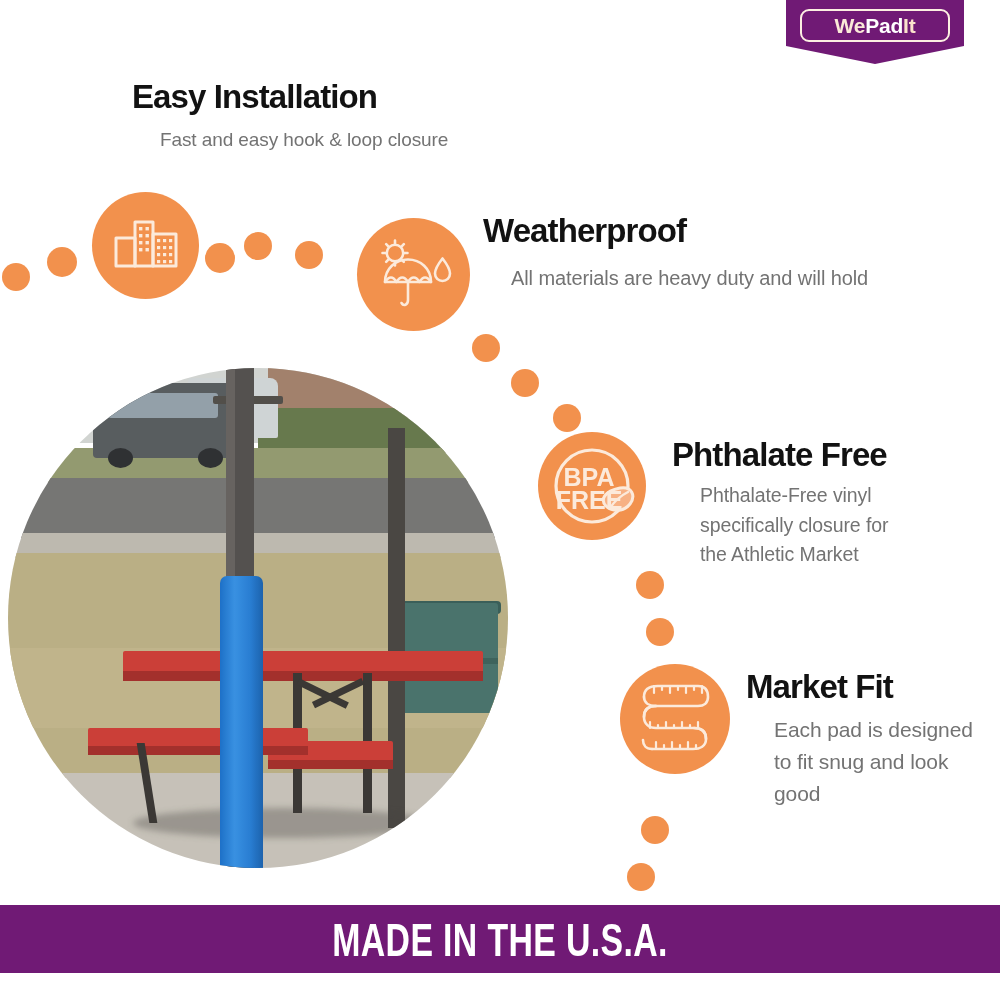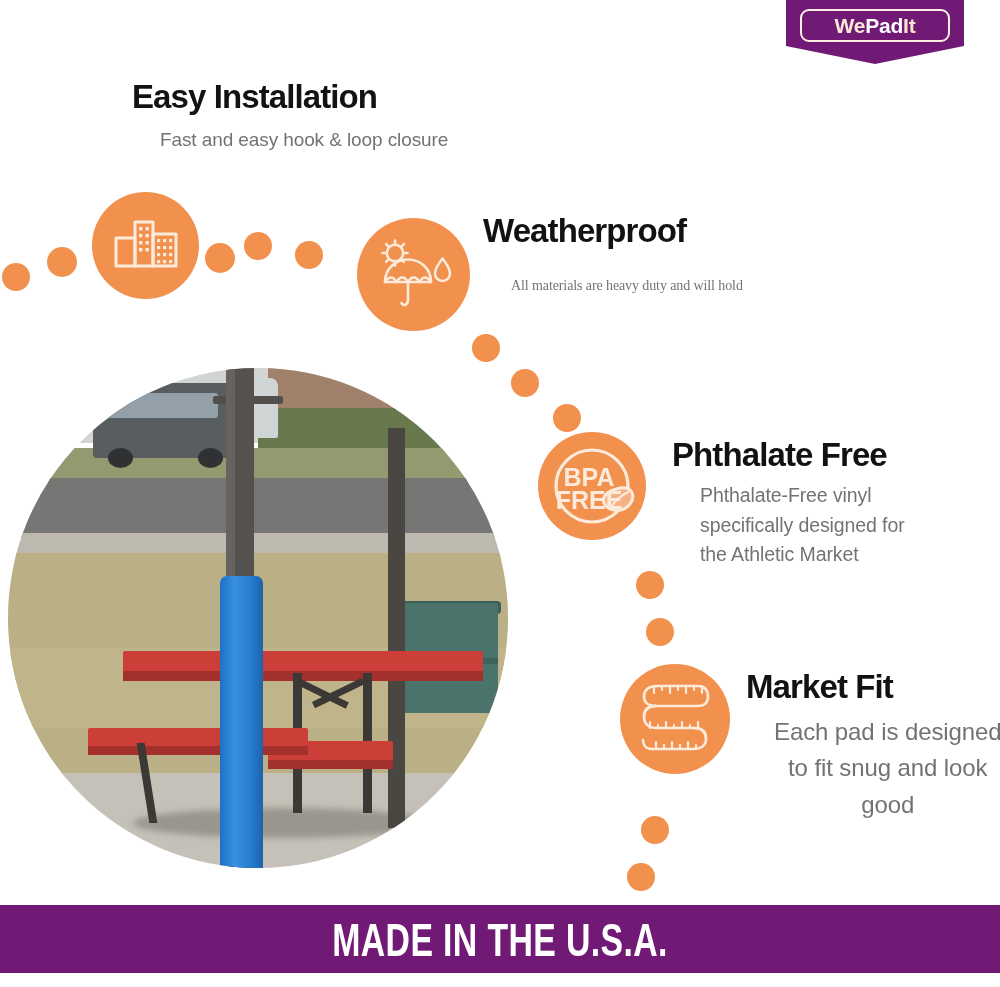--- a/index.html
+++ b/index.html
@@ -178,38 +178,38 @@
         <path d="M20 2.5 V5.5 M20 24.5 V27.5 M7.5 15 H10.5 M29.5 15 H32.5 M11.2 6.2 L13.3 8.3 M26.7 21.7 L28.8 23.8 M28.8 6.2 L26.7 8.3 M13.3 21.7 L11.2 23.8"></path>
         <path d="M10 44 C10 30.5 20.6 21.5 33 21.5 C45.4 21.5 56 30.5 56 44 Z"></path>
         <path d="M10 44 C14 38 18 38 21.5 44 C25 38 29.5 38 33 44 C36.5 38 41 38 44.5 44 C48 38 52 38 56 44"></path>
         <path d="M33 44 V62 C33 67 28.5 68.5 26.5 65"></path>
         <path d="M67.5 20.5 C67.5 20.5 60 30 60 35.6 C60 39.8 63.4 43 67.5 43 C71.6 43 75 39.8 75 35.6 C75 30 67.5 20.5 67.5 20.5 Z"></path>
       </g>
     </svg>
   </div>
 
   <h2 class="feature-title" style="left:483px; top:214px; font-size:33px;">Weatherproof</h2>
-  <div class="feature-desc" style="left:485px; top:275px; font-size:14px; line-height:1.55;font-family:Liberation Serif, serif;">
+  <div class="feature-desc" style="left:485px; top:263px; font-size:20px; line-height:1.55;">
     <div>All materials are heavy duty and will hold</div>
   </div>
 
   <div class="icon-circle" style="left:538px; top:432px; width:108px; height:108px;">
     <svg width="100" height="100" viewBox="0 0 100 100">
       <circle cx="50" cy="50" r="36" fill="none" stroke="#FCEADB" stroke-width="3.2"></circle>
       <path d="M78 52 C90 50 94 60 88 68 C82 76 70 76 64 70 C58 64 62 55 78 52 Z" fill="#F7B184" stroke="#FCEADB" stroke-width="3"></path>
       <path d="M86 56 C78 60 72 66 68 72" fill="none" stroke="#FCEADB" stroke-width="2.4" stroke-linecap="round"></path>
       <text x="47" y="50" font-family="'Liberation Sans',sans-serif" font-size="25" font-weight="700" fill="#FCEADB" text-anchor="middle">BPA</text>
       <text x="47" y="73" font-family="'Liberation Sans',sans-serif" font-size="25" font-weight="700" fill="#FCEADB" text-anchor="middle">FREE</text>
     </svg>
   </div>
 
   <h2 class="feature-title" style="left:672px; top:438px; font-size:33px;">Phthalate Free</h2>
   <div class="feature-desc" style="left:674px; top:481px; font-size:19.5px; line-height:1.52;">
     <div>Phthalate-Free vinyl</div>
-    <div>specifically designed for</div>
+    <div>specifically closure for</div>
     <div>the Athletic Market</div>
   </div>
 
   <div class="icon-circle" style="left:620px; top:664px; width:110px; height:110px;">
     <svg width="78" height="80" viewBox="0 0 78 80">
       <g fill="none" stroke="#FCEADB" stroke-width="2.6" stroke-linejoin="round" stroke-linecap="round">
         <path d="M8 18 C8 10 14 7 22 7 H62 C70 7 72 12 72 18 C72 24 68 27 62 27 H20 C12 27 8 31 8 38 C8 45 13 49 20 49 H58 C66 49 70 53 70 60 C70 67 64 70 57 70 H16"></path>
         <path d="M8 18 C8 24 13 27 20 27"></path>
         <path d="M8 38 C8 31 12 27 20 27"></path>
         <path d="M70 60 C70 53 66 49 58 49"></path>
@@ -234,21 +234,21 @@
           <path d="M28 70 V66"></path>
           <path d="M36 70 V63"></path>
           <path d="M44 70 V66"></path>
         <path d="M52 70 V63"></path>
           <path d="M60 70 V66"></path>
       </g>
     </svg>
   </div>
 
   <h2 class="feature-title" style="left:746px; top:670px; font-size:33px;">Market Fit</h2>
-  <div class="feature-desc" style="left:748px; top:714px; font-size:24px; line-height:1.52;text-align:center;">
+  <div class="feature-desc" style="left:748px; top:714px; font-size:21px; line-height:1.52;">
     <div>Each pad is designed</div>
     <div>to fit snug and look</div>
     <div>good</div>
   </div>
 
   <div class="photo">
     <div class="photo-inner">
       <div class="ph-sky"></div>
       <div class="ph-bldg"></div>
       <div class="ph-bldg2"></div>

